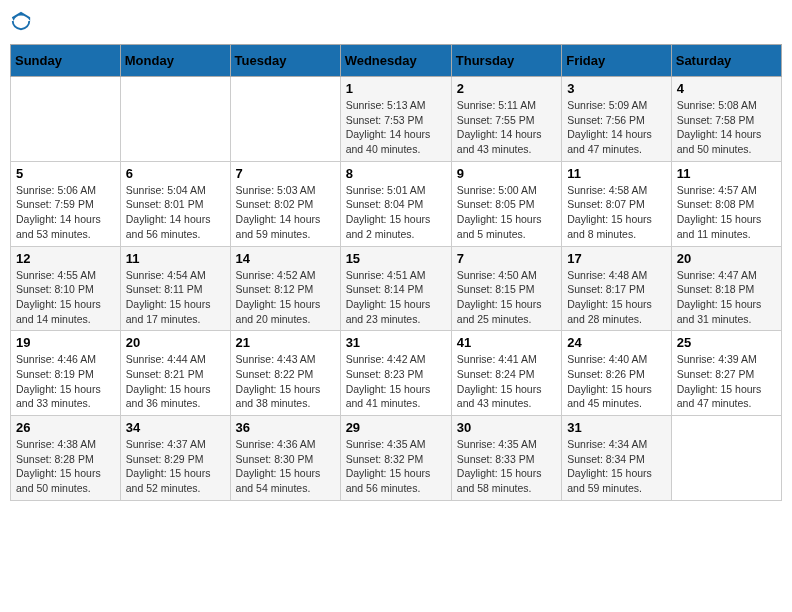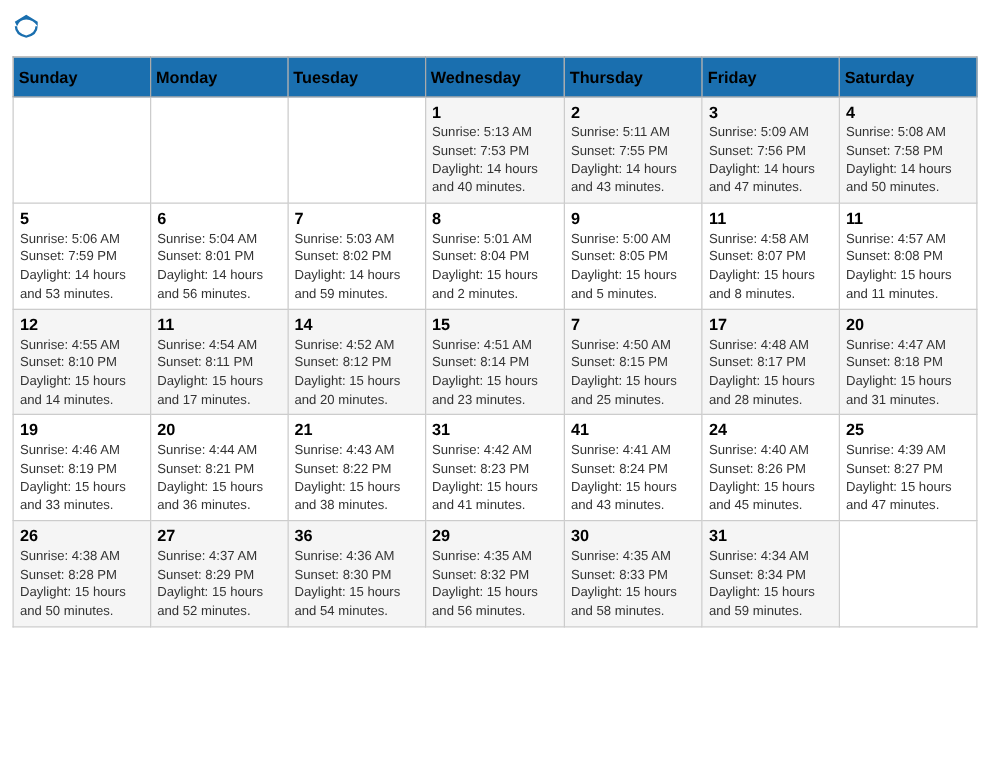--- a/index.html
+++ b/index.html
@@ -231,21 +231,21 @@
           <span class="day-num">25</span>
           <div class="day-info">Sunrise: 4:39 AM<br>Sunset: 8:27 PM<br>Daylight: 15 hours<br>and 47 minutes.</div>
         </td>
       </tr>
       <tr>
         <td>
           <span class="day-num">26</span>
           <div class="day-info">Sunrise: 4:38 AM<br>Sunset: 8:28 PM<br>Daylight: 15 hours<br>and 50 minutes.</div>
         </td>
         <td>
-          <span class="day-num">27</span>
+          <span class="day-num">34</span>
           <div class="day-info">Sunrise: 4:37 AM<br>Sunset: 8:29 PM<br>Daylight: 15 hours<br>and 52 minutes.</div>
         </td>
         <td>
           <span class="day-num">36</span>
           <div class="day-info">Sunrise: 4:36 AM<br>Sunset: 8:30 PM<br>Daylight: 15 hours<br>and 54 minutes.</div>
         </td>
         <td>
           <span class="day-num">29</span>
           <div class="day-info">Sunrise: 4:35 AM<br>Sunset: 8:32 PM<br>Daylight: 15 hours<br>and 56 minutes.</div>
         </td>

